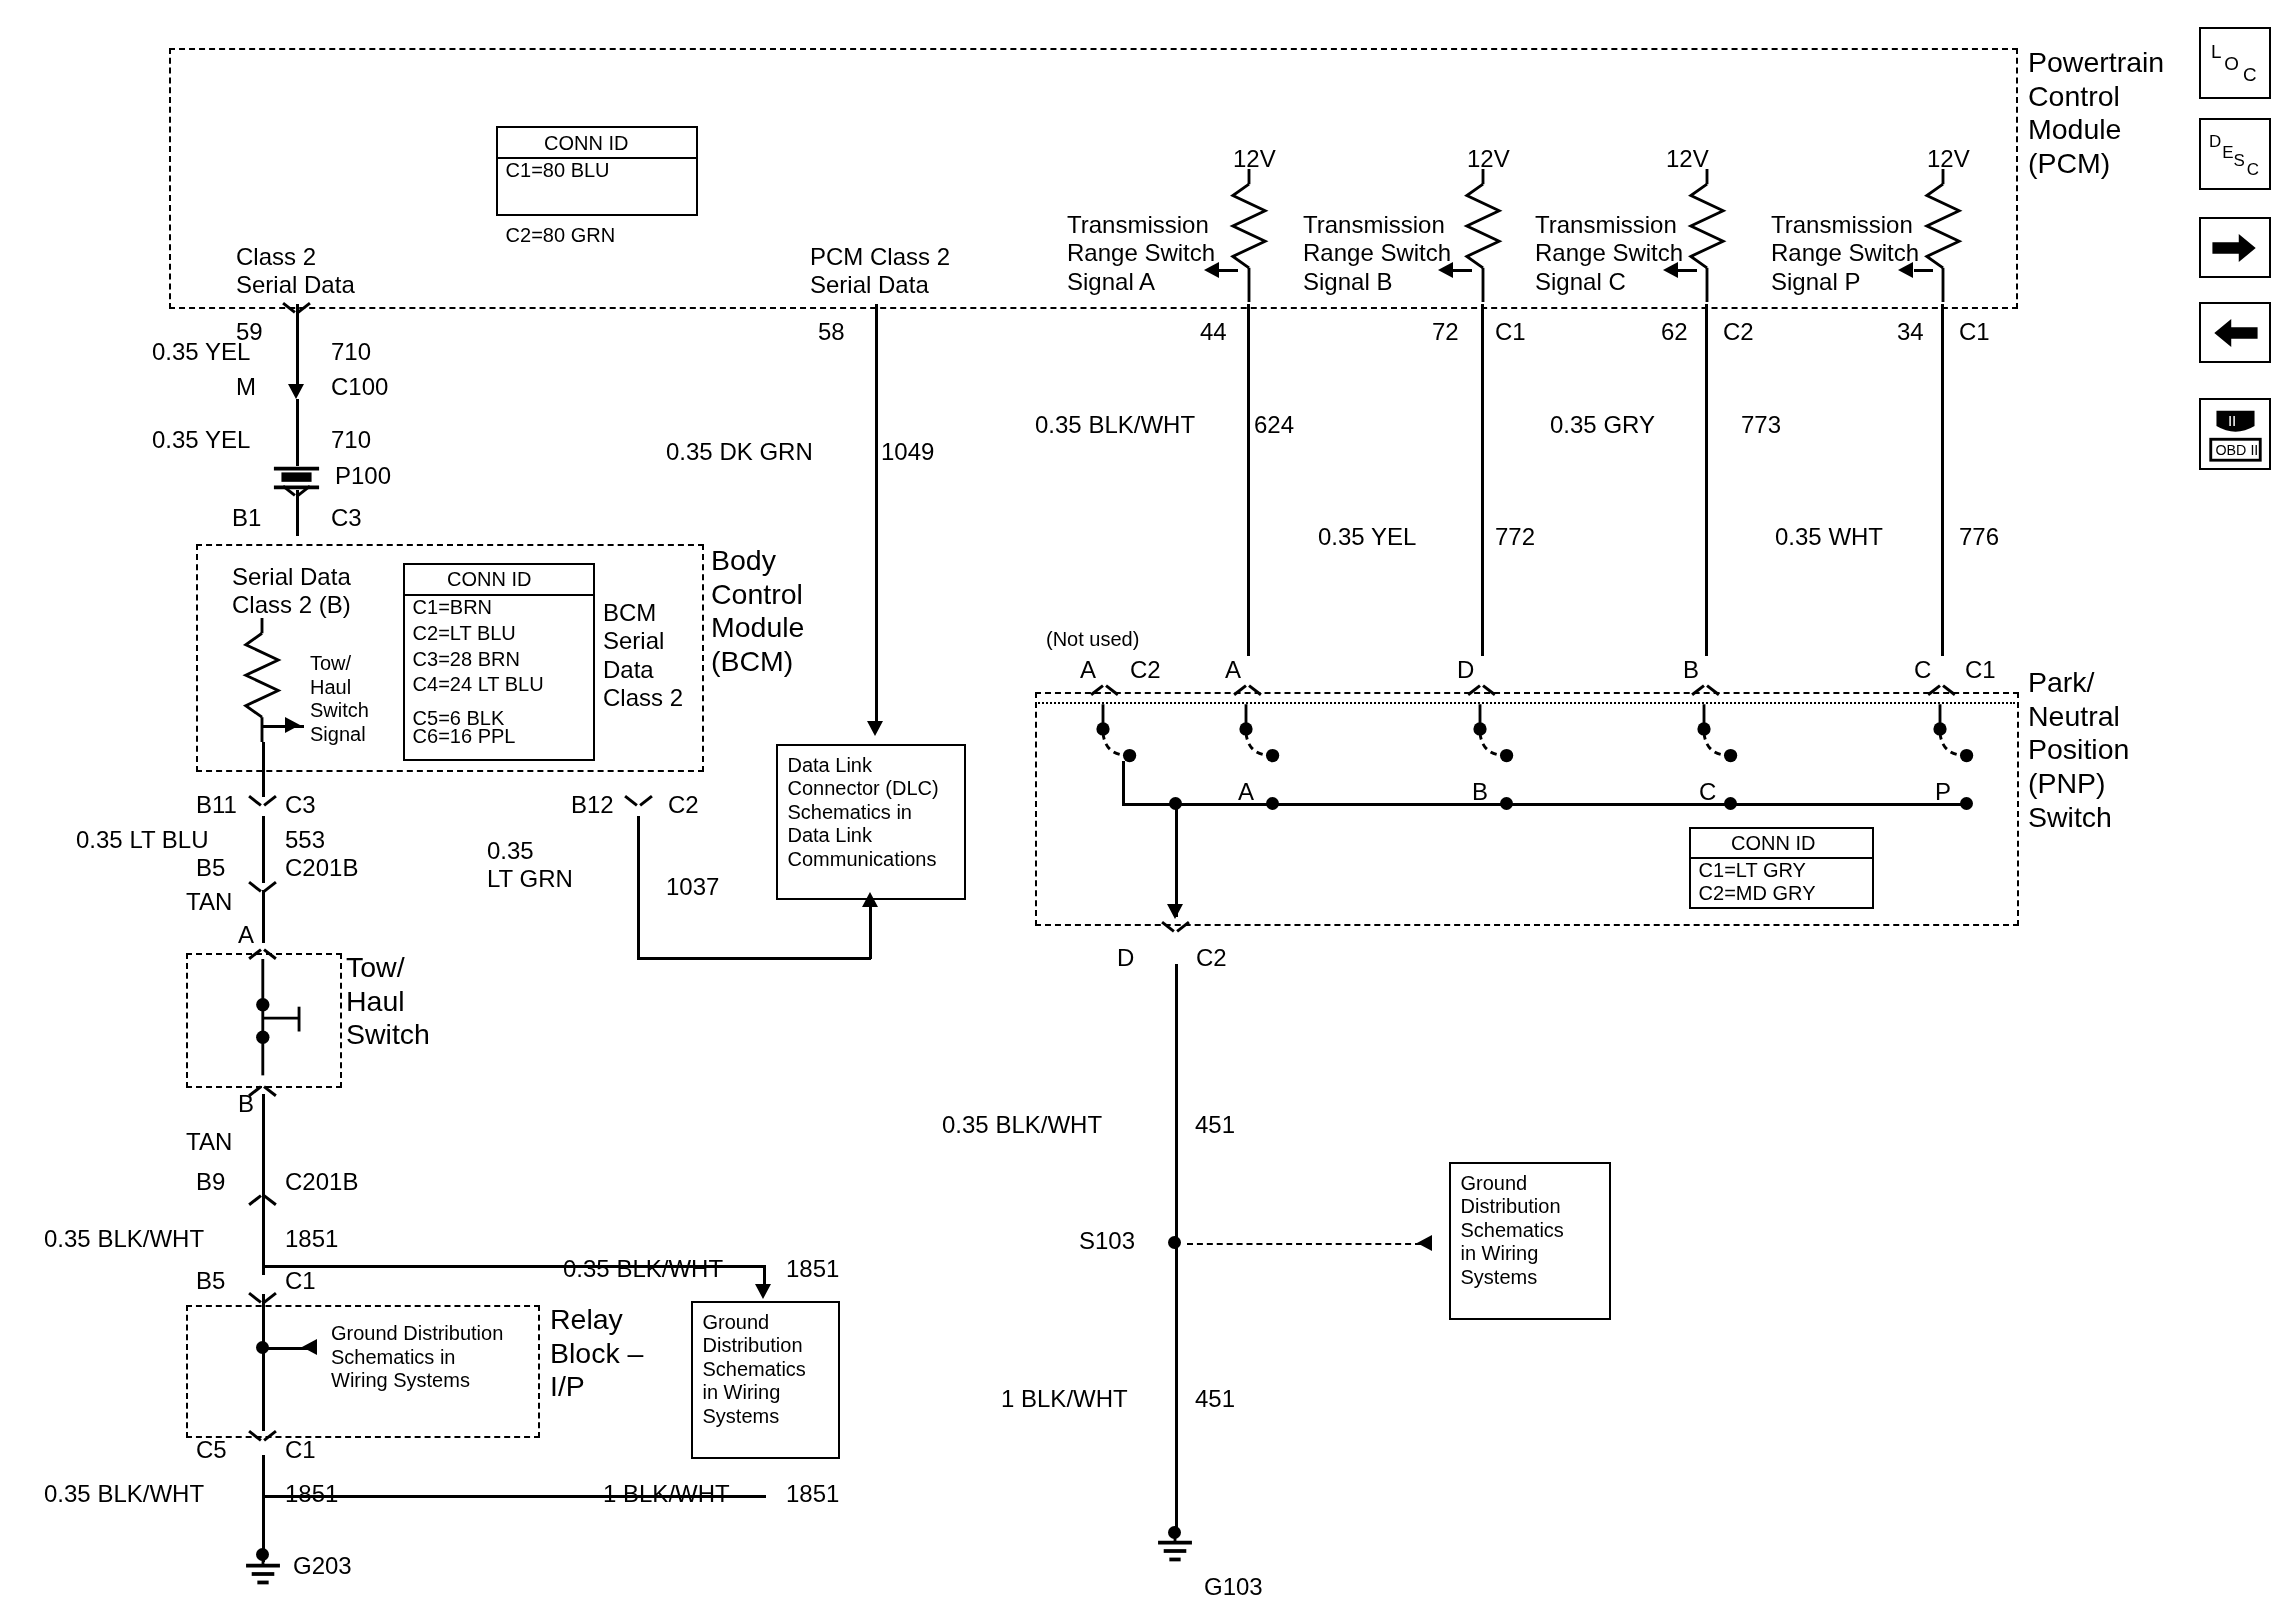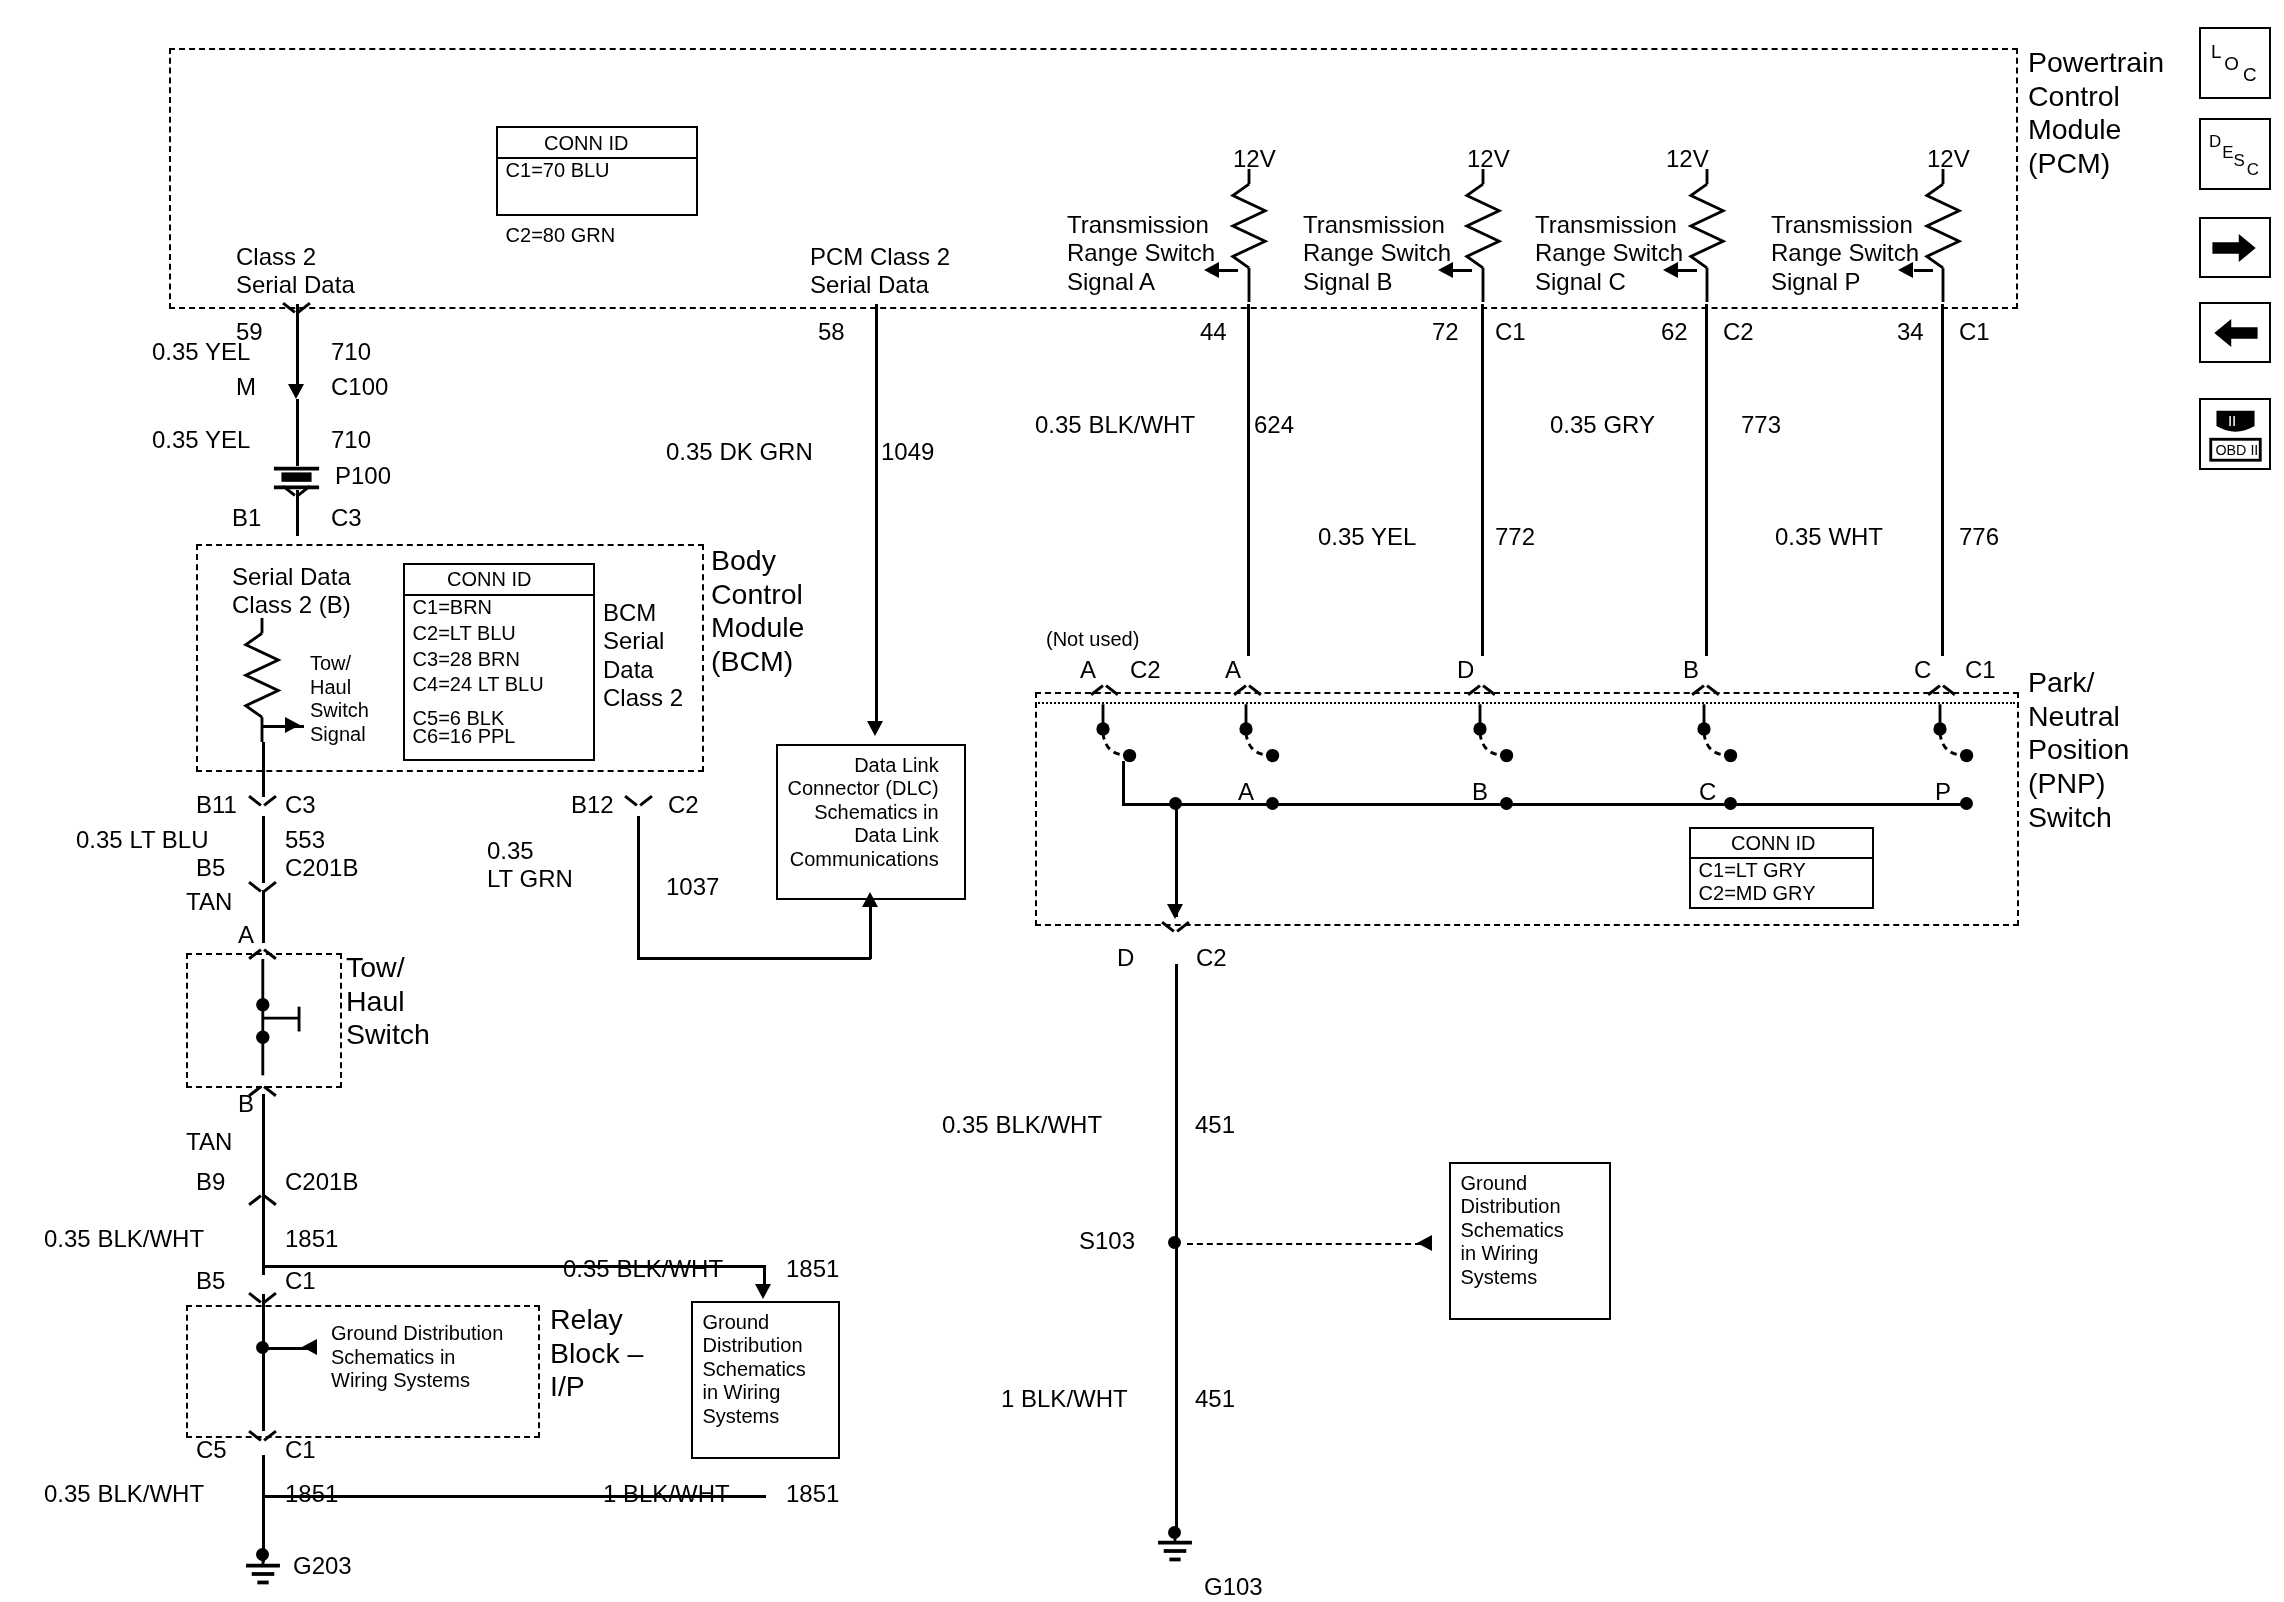--- a/index.html
+++ b/index.html
@@ -35,21 +35,21 @@
 
   <div class="dashbox" style="left:169px;top:48px;width:1845px;height:257px;border-bottom-style:dashed;"></div>
   <div class="txt lg" style="left:2028px;top:46px;">Powertrain
 Control
 Module
 (PCM)</div>
 
   <div class="solidbox" style="left:496px;top:126px;width:198px;height:86px;">
     <div class="txt sm" style="left:46px;top:3.8px;">CONN ID</div>
     <div class="hline" style="left:0;top:28.5px;width:198px;"></div>
-    <div class="txt sm" style="left:7.6px;top:31px;">C1=70 BLU</div>
+    <div class="txt sm" style="left:7.6px;top:31px;">C1=80 BLU</div>
     <div class="txt sm" style="left:7.6px;top:56px;margin-top:40px;">C2=80 GRN</div>
   </div>
 
   <div class="txt" style="left:236px;top:243px;">Class 2
 Serial Data</div>
   <div class="txt" style="left:810px;top:243px;">PCM Class 2
 Serial Data</div>
   <div class="txt" style="left:1067px;top:211px;">Transmission
 Range Switch
 Signal A</div>
@@ -251,21 +251,21 @@
     <line x1="18" y1="26" x2="30" y2="26" stroke="#000" stroke-width="4"></line>
   </svg>
   <div class="txt" style="left:293px;top:1552px;">G203</div>
 
   <div class="vline" style="left:875px;top:304px;height:418px;"></div>
   <div class="txt" style="left:666px;top:438px;">0.35 DK GRN</div>
   <div class="txt" style="left:881px;top:438px;">1049</div>
   <div class="arrow-d" style="left:867px;top:721px;"></div>
 
   <div class="solidbox" style="left:776px;top:744px;width:186px;height:152px;">
-    <div class="txt sm" style="left:9.5px;top:7.6px;text-align:right;">Data Link
+    <div class="txt sm" style="left:9.5px;top:7.6px;">Data Link
 Connector (DLC)
 Schematics in
 Data Link
 Communications</div>
   </div>
 
   <div class="txt" style="left:571px;top:791px;">B12</div>
   <div class="txt" style="left:668px;top:791px;">C2</div>
   <div class="chev-d" style="left:626px;top:795px;"></div>
   <div class="vline" style="left:637px;top:816px;height:143px;"></div>

